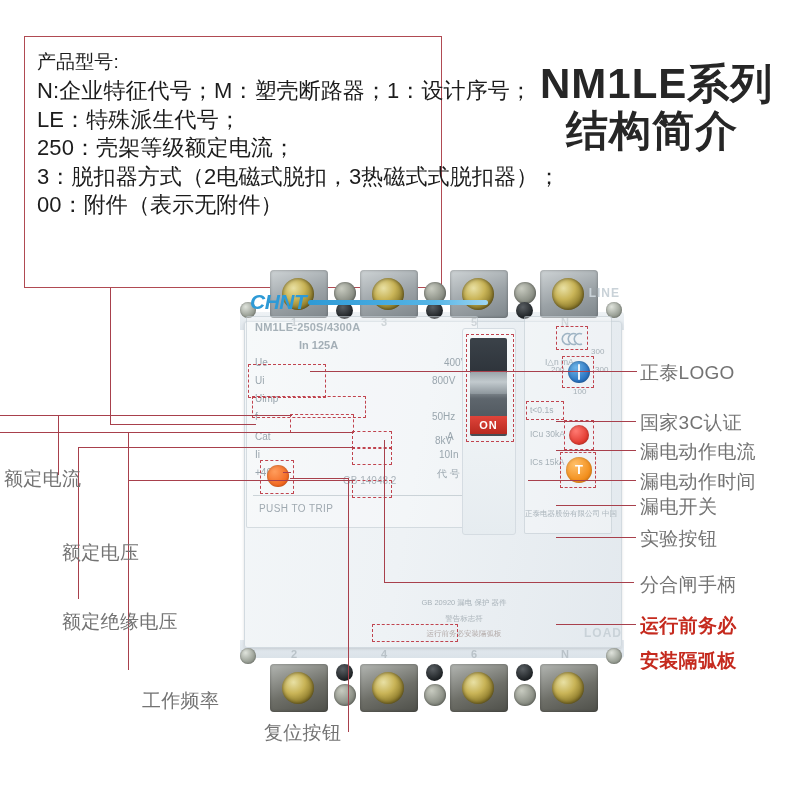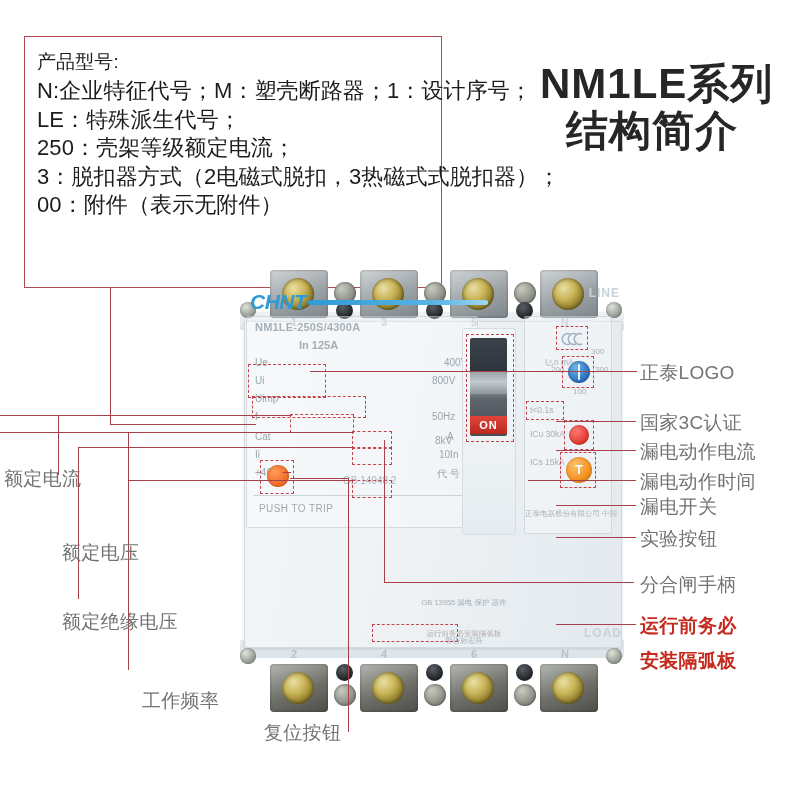--- a/index.html
+++ b/index.html
@@ -333,22 +333,22 @@
       <div class="rtxt" style="left:5px;top:88px;">t&lt;0.1s</div>
       <div class="rtxt" style="left:5px;top:112px;">ICu  30kA</div>
       <div class="rtxt" style="left:5px;top:140px;">ICs  15kA</div>
 
       <div class="redbtn"></div>
       <div class="tbtn">T</div>
 
       <div class="footnote" style="left:0px;top:192px;width:86px;">正泰电器股份有限公司  中国</div>
     </div>
 
-    <div class="footnote" style="left:150px;top:330px;width:160px;color:#a8b2b9;">GB 13955 漏电  保护  器件</div>
-    <div class="footnote" style="left:150px;top:346px;width:160px;color:#aeb7bd;margin-top:22px;">警告标志符</div>
+    <div class="footnote" style="left:150px;top:330px;width:160px;color:#a8b2b9;">GB 20920 漏电  保护  器件</div>
+    <div class="footnote" style="left:150px;top:346px;width:160px;color:#aeb7bd;">警告标志符</div>
     <div class="footnote" style="left:140px;top:361px;width:180px;color:#b3aaa8;">运行前务必安装隔弧板</div>
     <div class="lineword" style="right:8px;top:358px;">LOAD</div>
 
     <div class="dash" style="left:14px;top:96px;width:76px;height:32px;"></div>
     <div class="dash" style="left:18px;top:128px;width:112px;height:20px;"></div>
     <div class="dash" style="left:56px;top:146px;width:62px;height:17px;"></div>
     <div class="dash" style="left:118px;top:163px;width:38px;height:16px;"></div>
     <div class="dash" style="left:118px;top:179px;width:38px;height:16px;"></div>
     <div class="dash" style="left:118px;top:212px;width:38px;height:16px;"></div>
     <div class="dash" style="left:26px;top:192px;width:32px;height:32px;"></div>

